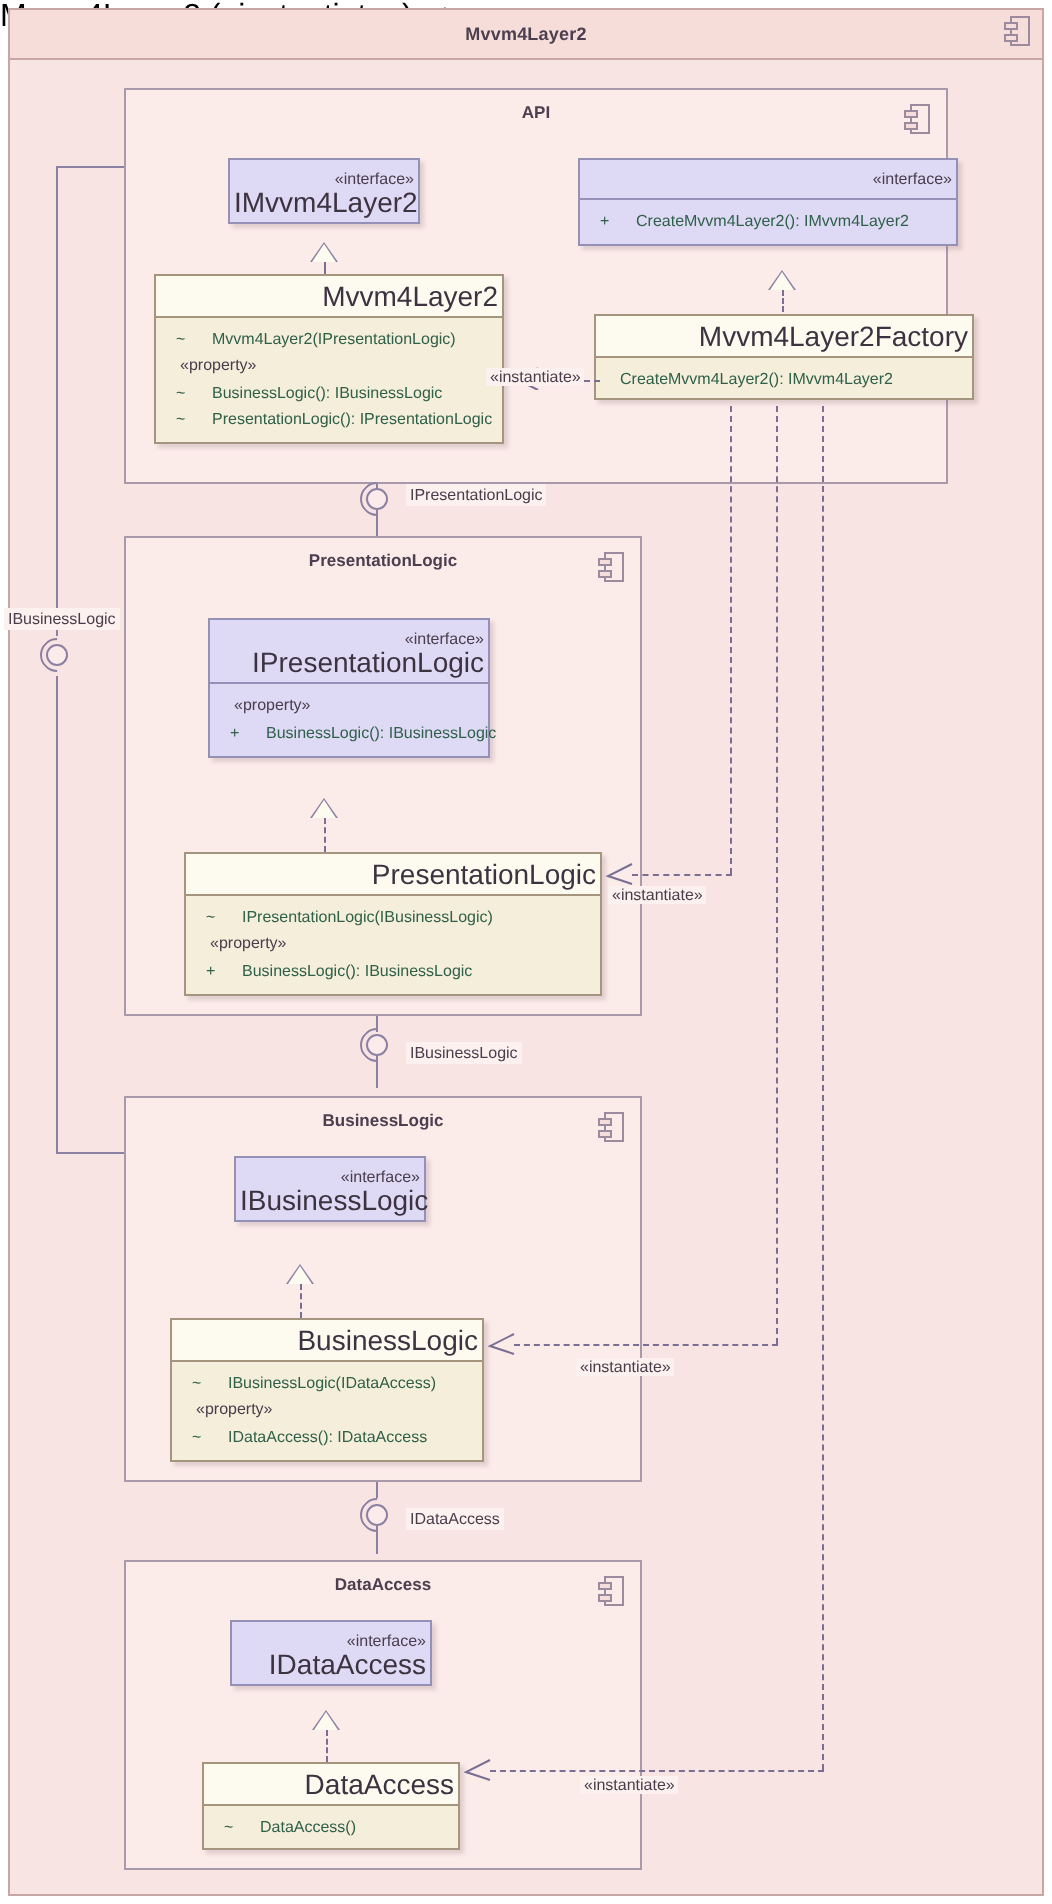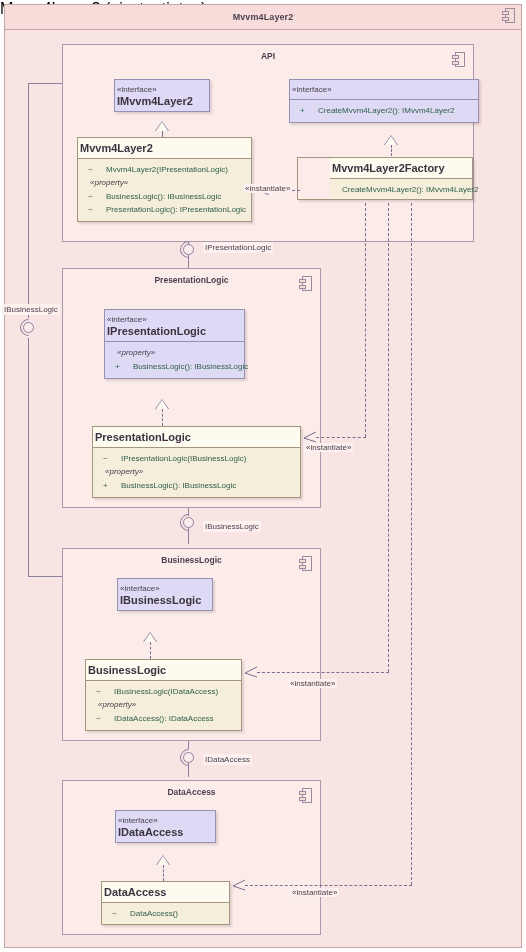--- a/index.html
+++ b/index.html
@@ -81,31 +81,31 @@
 
   
   .cls {
     position: absolute;
     box-sizing: border-box;
     border: 1px solid #9b8e9e;
     box-shadow: 2px 2px 2px rgba(120,95,100,.20);
   }
   .cls .head {
     box-sizing: border-box;
-    text-align: left;
+    text-align: right;
     padding: 4px 2px 4px;
   }
   .cls .stereo {
     font-size: 8px;
     color: #4a3d4c;
     line-height: 11px;
   }
   .cls .name {
-    font-size: 11px;
-    font-weight: bold;
+    font-size: 14px;
+    font-weight: normal;
     color: #3d3340;
     line-height: 12px;
   }
   .cls .sep {
     height: 1px;
     background: #9b8e9e;
   }
   .cls .compartment {
     box-sizing: border-box;
     padding: 4px 2px 5px 2px;
@@ -123,21 +123,20 @@
     left: 8px; top: 0;
     color: #2f6049;
     font-size: 8px;
   }
   .group-stereo {
     font-size: 8px;
     color: #4a3d4c;
     line-height: 14px;
     padding-left: 10px;
     white-space: nowrap;
-    font-style: italic;
   }
   
   .cls.iface .head { background: #ded9f4; }
   .cls.iface .compartment { background: #ded9f4; }
   .cls.iface { border-color: #9590b5; }
   .cls.iface .sep { background: #9590b5; }
   
   .cls.klass .head { background: #fdfaf0; }
   .cls.klass .compartment { background: #f5eedb; }
   .cls.klass { border-color: #a5957f; }
@@ -306,21 +305,21 @@
       </div>
     </div>
   </div>
 
   
   <div class="gen-tri-o" style="left:384px; top:135px;"></div>
   <div class="gen-tri" style="left:385px; top:136px;"></div>
   <div class="dash-v" style="left:391px; top:145px; height:11px;"></div>
 
   
-  <div class="cls klass" style="left:297px; top:157px; width:176px;padding-left:32px;">
+  <div class="cls klass" style="left:297px; top:157px; width:190px;">
     <div class="head">
       <div class="name">Mvvm4Layer2Factory</div>
     </div>
     <div class="sep"></div>
     <div class="compartment" style="padding-bottom:3px;">
       <div class="feature" style="padding-left:10px;">
         <span>CreateMvvm4Layer2(): IMvvm4Layer2</span>
       </div>
     </div>
   </div>

